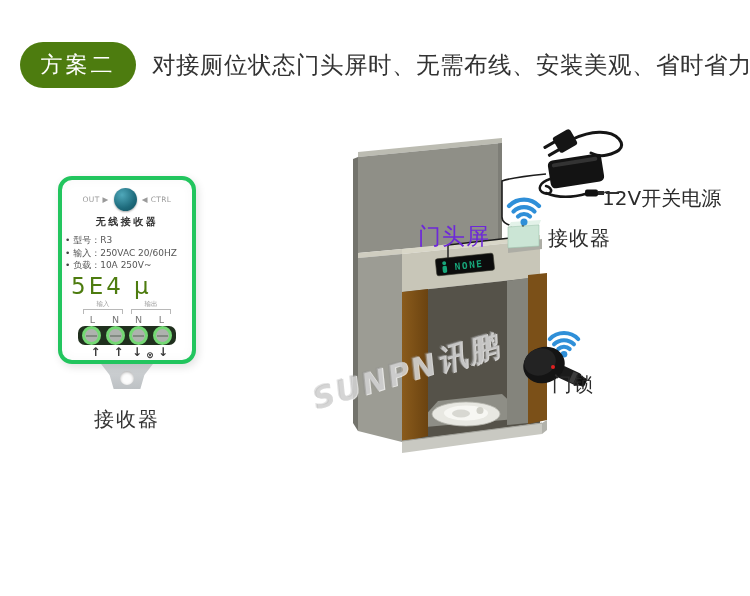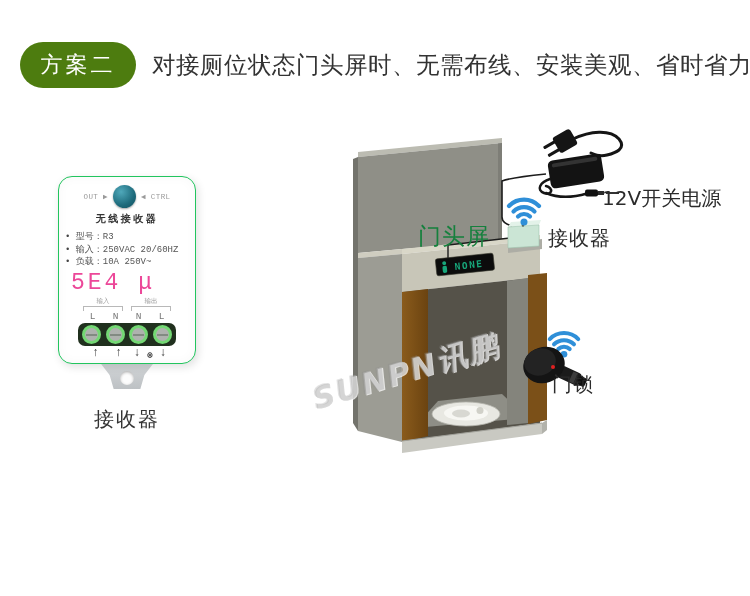--- a/index.html
+++ b/index.html
@@ -9,33 +9,33 @@
   
   .badge{position:absolute;left:20px;top:42px;width:116px;height:46px;background:#4d7c0f;
          border-radius:23px;display:flex;align-items:center;justify-content:center;}
   .badge-text{color:#fff;font-size:22px;letter-spacing:3px;}
   .page-title{position:absolute;left:152px;top:49px;font-size:23.5px;color:#333;
               font-weight:500;letter-spacing:0.5px;white-space:nowrap;}
 
   
   .device{position:absolute;left:58px;top:176px;width:138px;}
   .device-body{position:relative;z-index:2;width:138px;height:188px;background:#fff;
-               border:1px solid #22c55e;border-radius:14px;box-sizing:border-box;
+               border:4px solid #22c55e;border-radius:14px;box-sizing:border-box;
                box-shadow:2px 3px 8px rgba(0,0,0,0.12), inset 0 0 12px rgba(0,0,0,0.03);
-               display:flex;flex-direction:column;align-items:center;font-family:Liberation Mono, monospace;}
+               display:flex;flex-direction:column;align-items:center;}
   .knob-row{display:flex;align-items:center;justify-content:center;gap:5px;margin-top:8px;height:24px;}
   .port-label{font-size:7.5px;color:#9a9a9a;letter-spacing:0.4px;}
   .knob{width:23px;height:23px;border-radius:50%;
         background:radial-gradient(circle at 35% 30%,#4FA8BA,#1E6B7C 60%,#124E5C);
         box-shadow:0 1px 2px rgba(0,0,0,0.35);}
   .device-title{font-size:10px;font-weight:700;color:#333;letter-spacing:2.5px;margin-top:4px;}
   .specs{margin:5px 12px 0 0;padding:0;list-style:none;width:112px;}
   .specs li{font-size:9px;color:#555;line-height:12.5px;white-space:nowrap;}
   .specs li::before{content:"• ";color:#444;}
-  .marking{font-size:23px;color:#ec4899;letter-spacing:3px;font-weight:500;
+  .marking{font-size:23px;color:#4d7c0f;letter-spacing:3px;font-weight:500;
            width:112px;margin-top:1px;}
   .term-groups{display:flex;justify-content:space-between;width:88px;margin-top:2px;}
   .tgroup{width:40px;text-align:center;}
   .tgroup-label{font-size:6.5px;color:#999;display:block;line-height:7px;}
   .bracket{height:4px;border:1px solid #b8b8b8;border-bottom:none;margin-top:1px;}
   .pins{display:flex;width:92px;}
   .pins span{width:23px;text-align:center;font-size:9.5px;color:#777;line-height:12px;}
   .term-block{width:98px;height:25px;background:#20301E;border-radius:7px;
               display:flex;align-items:center;justify-content:space-around;padding:0 2px;box-sizing:border-box;}
   .term-circle{width:19px;height:19px;border-radius:50%;background:#AEB2AE;
@@ -55,21 +55,21 @@
                   font-size:20px;color:#333;letter-spacing:2px;}
 
   
   .illustration{position:absolute;left:350px;top:125px;width:380px;height:360px;}
   .stall-svg{position:absolute;left:0;top:0;}
   .adapter-svg{position:absolute;left:185px;top:2px;}
   .wifi-receiver{position:absolute;left:152px;top:62px;}
   .wifi-lock{position:absolute;left:193px;top:196px;}
   .lock-svg{position:absolute;left:170px;top:218px;}
   .lbl{position:absolute;color:#2b2b2b;font-size:20px;white-space:nowrap;z-index:6;}
-  .lbl-screen{left:68px;top:96px;font-size:23px;color:#15803d;letter-spacing:1px;}
+  .lbl-screen{left:68px;top:96px;font-size:23px;color:#6d28d9;letter-spacing:1px;}
   .lbl-power{left:252px;top:60px;}
   .lbl-receiver{left:198px;top:100px;letter-spacing:1px;}
   .lbl-lock{left:202px;top:246px;letter-spacing:1px;}
 
   .watermark{position:absolute;left:310px;top:352px;z-index:5;font-size:30px;font-weight:700;
              font-style:italic;letter-spacing:2px;color:rgba(184,184,184,0.55);
              transform:rotate(-17deg);
              text-shadow:1px 1px 0 rgba(255,255,255,0.75), -1px -1px 0 rgba(140,140,140,0.25);}
 </style>
 </head>

